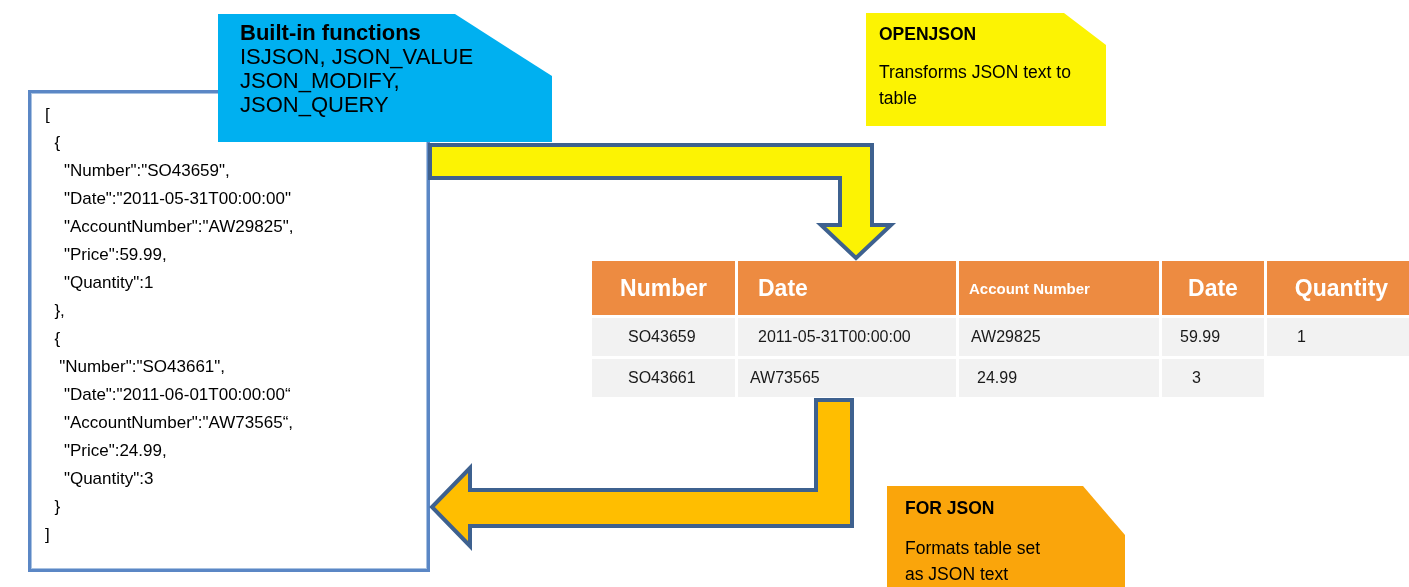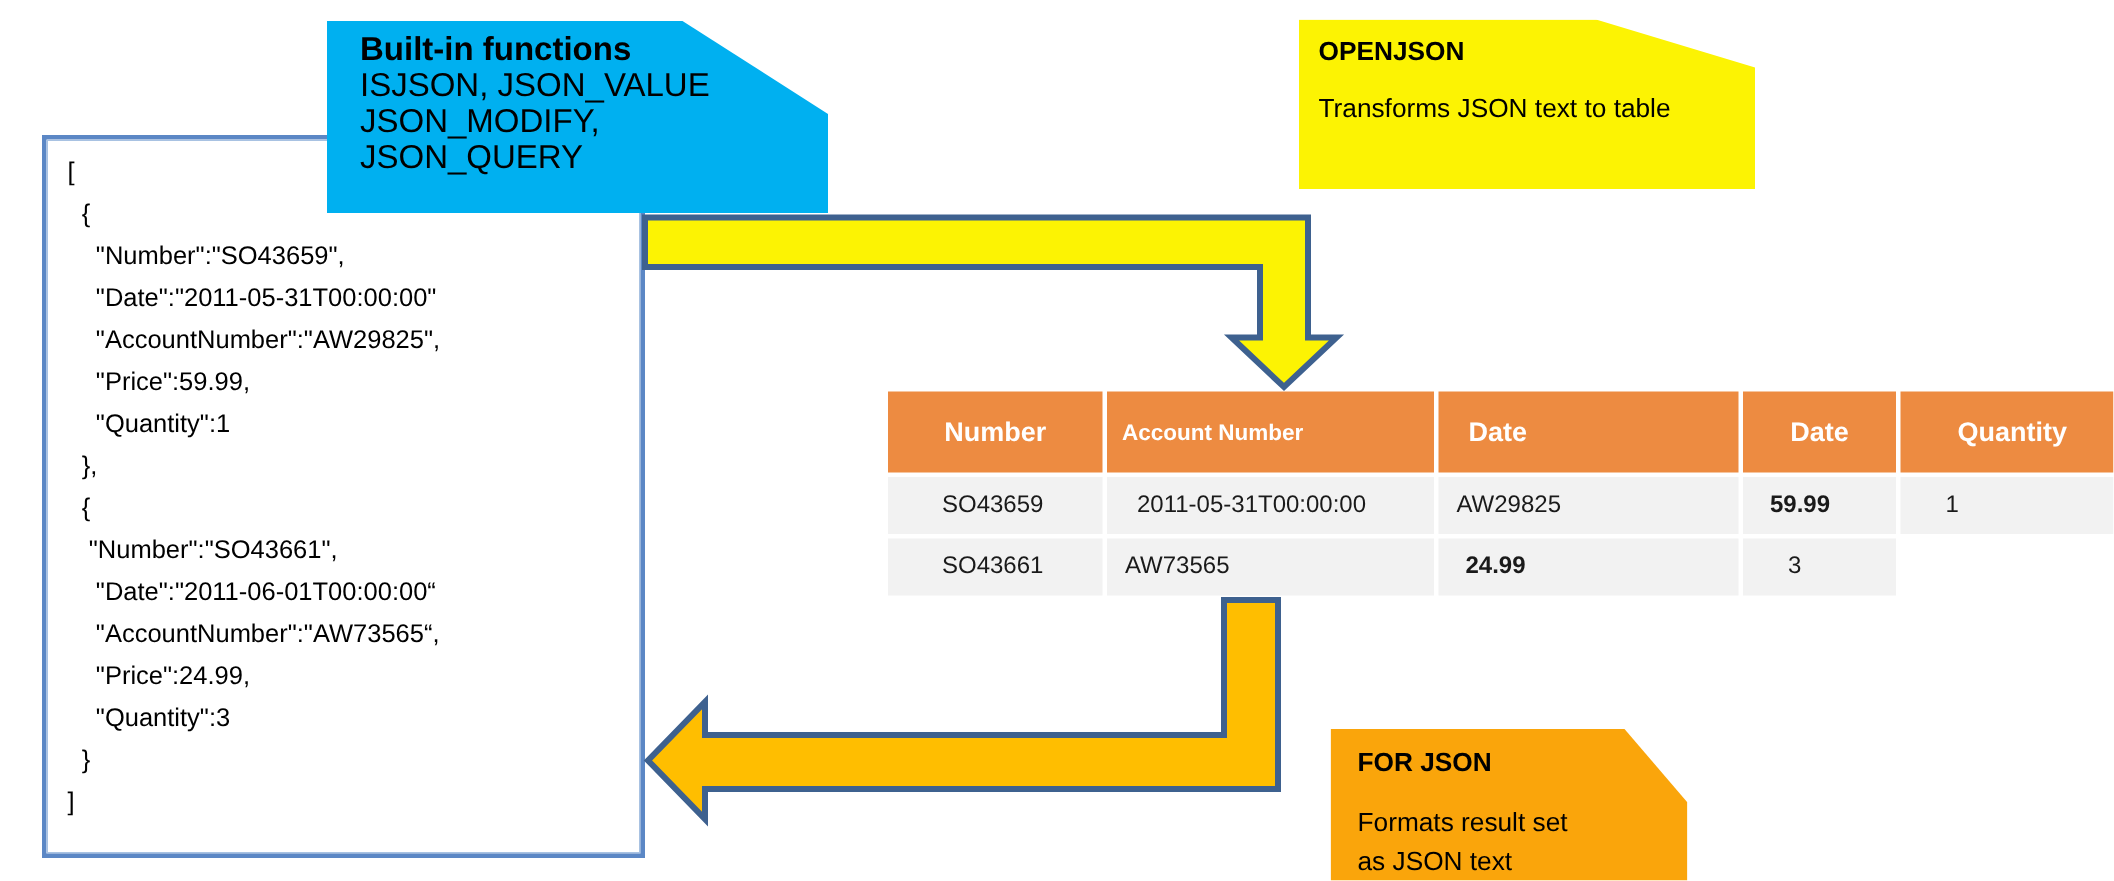--- a/index.html
+++ b/index.html
@@ -11,44 +11,44 @@
             border:3px solid #5b87c5;box-shadow:inset 0 0 0 1px #a8c2e2;background:#fff;box-sizing:border-box;}
   .json-box .code{position:absolute;left:14px;top:8px;font-size:17px;line-height:28px;}
   .json-box .code div{white-space:pre;}
 
   
   .callout{position:absolute;box-sizing:border-box;}
   .callout .title{font-weight:bold;}
   .callout-blue{left:218px;top:14px;width:334px;height:128px;background:#00b0f0;
                 clip-path:polygon(0 0,237px 0,100% 62px,100% 100%,0 100%);
                 padding:7px 10px 0 22px;font-size:22px;line-height:24px;}
-  .callout-yellow{left:866px;top:13px;width:304px;height:113px;background:#fcf303;
+  .callout-yellow{left:866px;top:13px;width:240px;height:113px;background:#fcf303;
                 clip-path:polygon(0 0,198px 0,100% 32px,100% 100%,0 100%);
                 padding:8px 12px 0 13px;font-size:17.5px;line-height:26px;}
   .callout-yellow .title{margin-bottom:12px;}
   .callout-orange{left:887px;top:440px;width:238px;height:117px;background:#faa50b;
                 clip-path:polygon(0 0,196px 0,100% 49px,100% 100%,0 100%);
                 padding:9px 10px 0 18px;font-size:17.5px;line-height:26px;margin-top:46px;}
   .callout-orange .title{margin-bottom:14px;}
 
   
   .result-table{position:absolute;left:592px;top:261px;width:812px;display:grid;
                 grid-template-columns:143px 218px 200px 102px 149px;
                 column-gap:3px;row-gap:3px;background:#fff;}
-  .result-table .hcell{background:#ed8b41;color:#fff;font-weight:bold;font-size:18px;
+  .result-table .hcell{background:#ed8b41;color:#fff;font-weight:bold;font-size:23px;
                        height:54px;display:flex;align-items:center;box-sizing:border-box;}
   .result-table .hcell.center{justify-content:center;}
   .result-table .hcell.pad20{padding-left:20px;}
   .result-table .hcell.pad10{padding-left:10px;font-size:15px;}
   .result-table .cell{background:#f2f2f2;color:#1a1a1a;font-size:16px;height:38px;
                       display:flex;align-items:center;box-sizing:border-box;}
   .cell.c0{padding-left:36px;}
   .cell.c1{padding-left:20px;}
   .cell.c2{padding-left:12px;text-align:center;}
-  .cell.c3{padding-left:18px;font-weight:bold;}
+  .cell.c3{padding-left:18px;}
   .cell.c4{padding-left:30px;}
 
   .arrow-layer{position:absolute;left:0;top:0;width:1409px;height:587px;}
 </style>
 </head>
 <body>
 
 <div id="canvas">
 
   <div class="json-box">
@@ -83,28 +83,28 @@
     <div>JSON_MODIFY, JSON_QUERY</div>
   </div>
 
   <div class="callout callout-yellow">
     <div class="title">OPENJSON</div>
     <div>Transforms JSON text to table</div>
   </div>
 
   <div class="callout callout-orange">
     <div class="title">FOR JSON</div>
-    <div>Formats result set</div>
+    <div>Formats table set</div>
     <div>as JSON text</div>
   </div>
 
   <div class="result-table">
     <div class="hcell center">Number</div>
+    <div class="hcell pad20">Date</div>
     <div class="hcell pad10">Account Number</div>
-    <div class="hcell pad20">Date</div>
     <div class="hcell center">Date</div>
     <div class="hcell center">Quantity</div>
 
     <div class="cell c0">SO43659</div>
     <div class="cell c1">2011-05-31T00:00:00</div>
     <div class="cell c2">AW29825</div>
     <div class="cell c3">59.99</div>
     <div class="cell c4">1</div>
 
     <div class="cell c0">SO43661</div>

